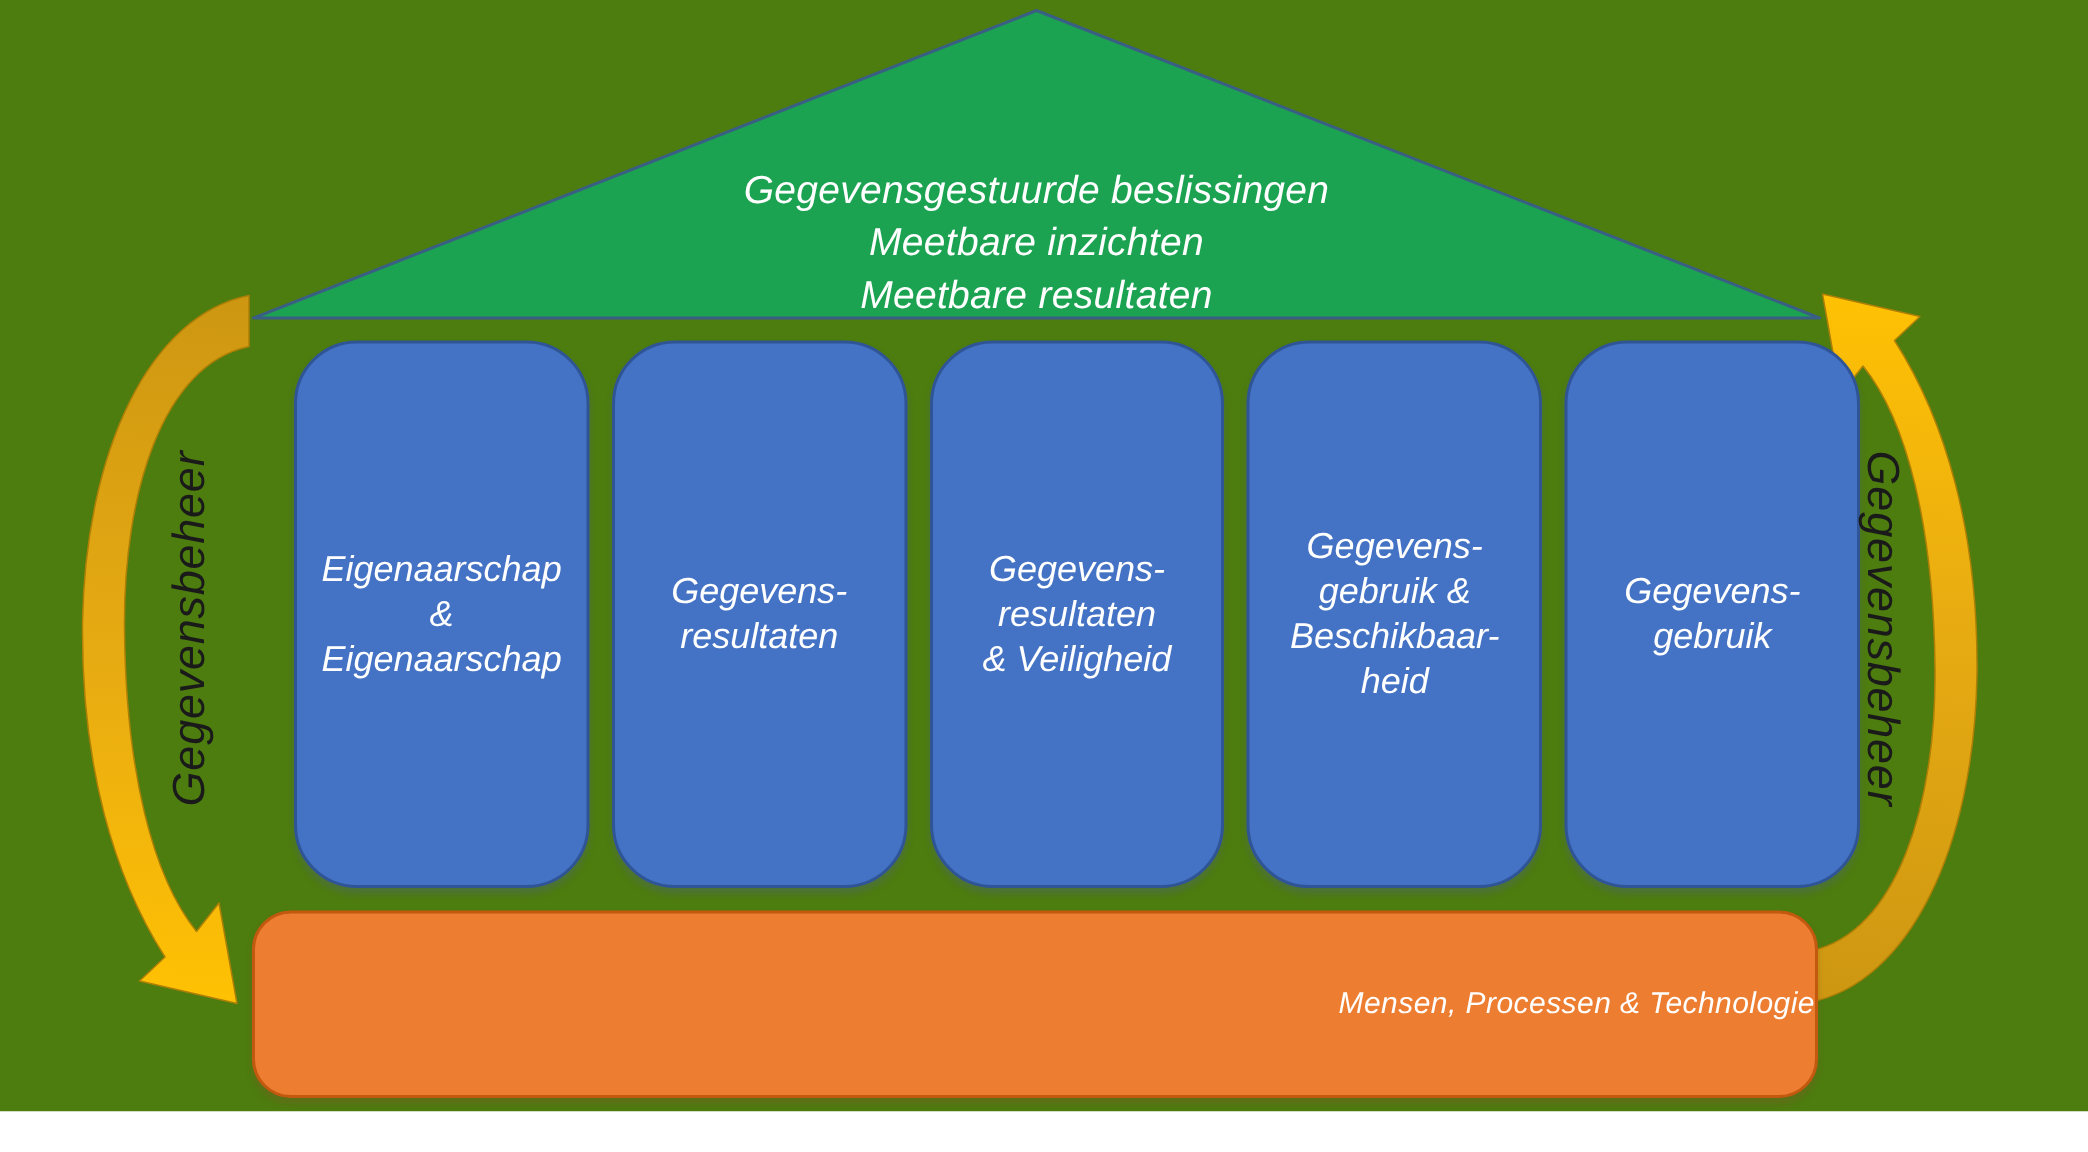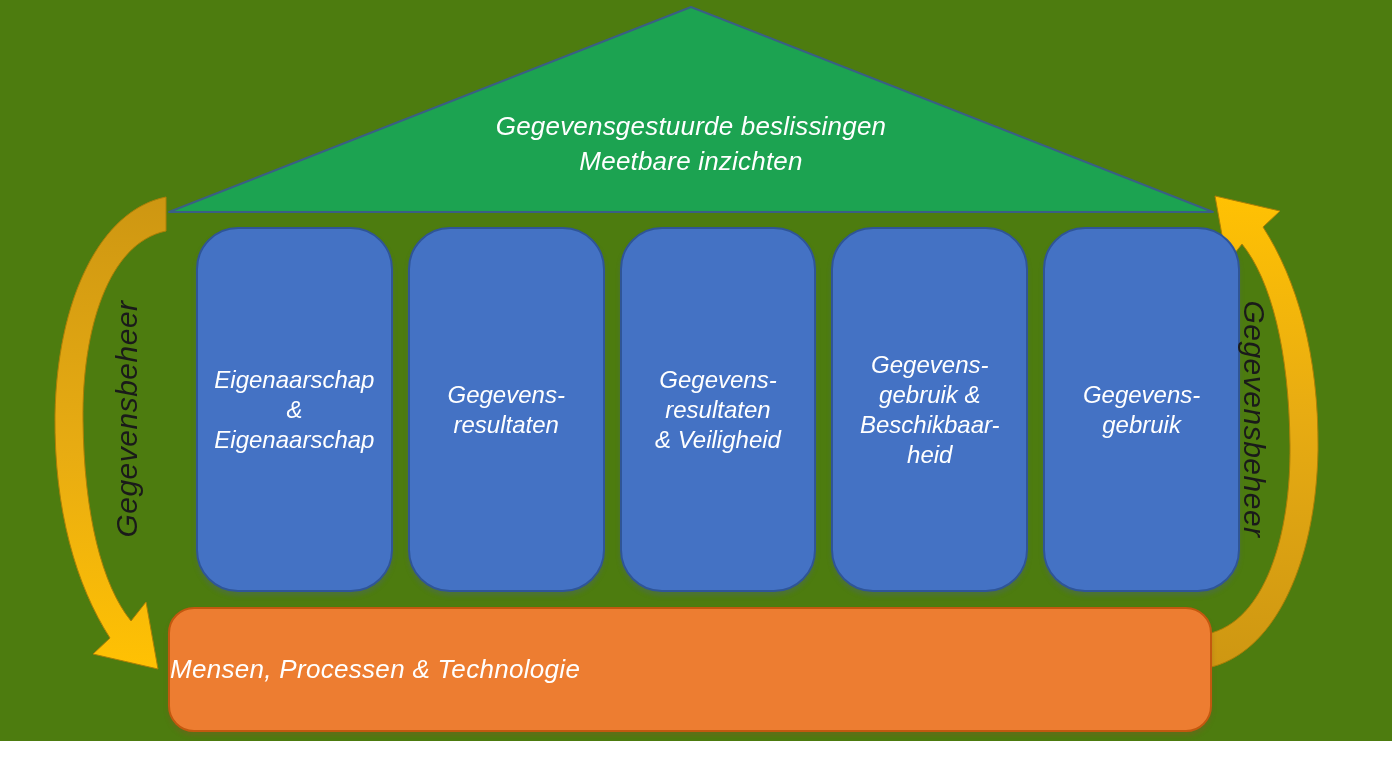--- a/index.html
+++ b/index.html
@@ -80,24 +80,24 @@
     position: absolute;
     left: 168px;
     top: 607px;
     width: 1044px;
     height: 125px;
     background: var(--base-orange, #ED7D31);
     border: 2px solid var(--base-border, #C3580F);
     border-radius: 26px;
     box-sizing: border-box;
     display: flex;
-    justify-content: flex-start;
+    justify-content: flex-end;
     align-items: center;
     color: var(--text-on-shapes, #ffffff);
-    font-size: 26px;
+    font-size: 20px;
     letter-spacing: 0.3px;
     box-shadow: 0 4px 4px rgba(130, 85, 40, 0.35);
   }
 
   .side-label {
     position: absolute;
     color: var(--side-label-text, #1A1A1A);
     font-size: 30px;
     white-space: nowrap;
     letter-spacing: 0.5px;
@@ -148,20 +148,21 @@
              L 146 602
              L 131 621
              C 102 585 84 515 83 420
              C 82 330 108 243 166 231
              Z"></path>
   </svg>
 
   <div class="roof-text">
     <div>Gegevensgestuurde beslissingen</div>
     <div>Meetbare inzichten</div>
+    <div>Meetbare resultaten</div>
   </div>
 
   <div class="pillars">
     <div class="pillar">
       <div>Eigenaarschap</div>
       <div>&amp;</div>
       <div>Eigenaarschap</div>
     </div>
     <div class="pillar">
       <div>Gegevens-</div>

